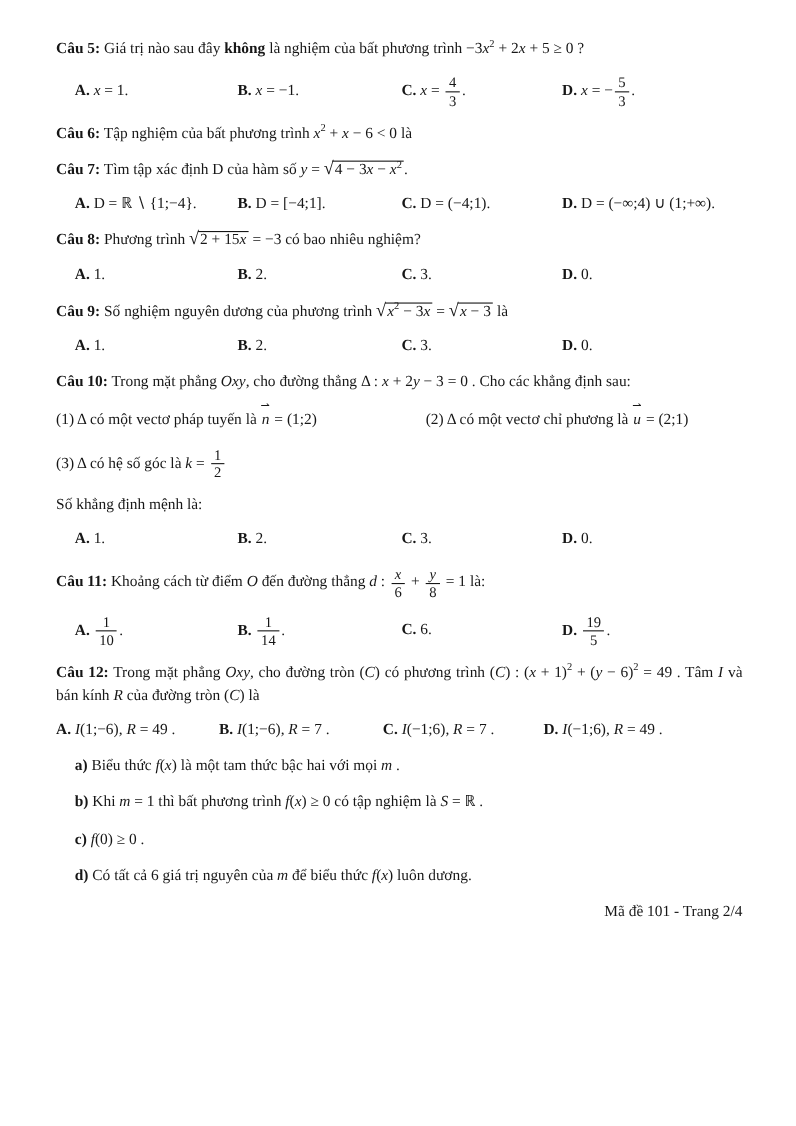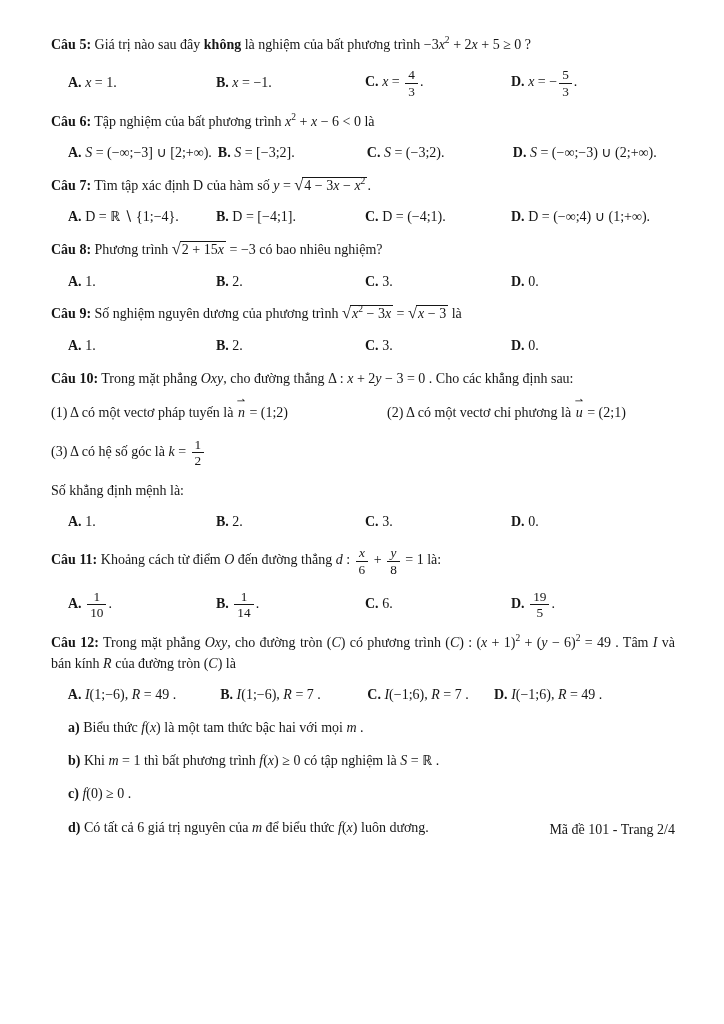--- a/index.html
+++ b/index.html
@@ -14,21 +14,21 @@
   .para { text-align: justify; line-height: 1.45; margin-top: 13px; }
   .sub { padding-left: 17px; }
   .options {
     display: grid;
     grid-template-columns: minmax(148px, max-content) minmax(149px, max-content) minmax(146px, max-content) max-content;
     padding-left: 17px;
     margin-top: 12px;
     align-items: center;
     line-height: 1.35;
   }
-  .options.flush { padding-left: 0; text-align: center; }
+  .options.flush { padding-left: 0; }
   .opt { white-space: nowrap; padding-right: 6px; }
   .cols2 {
     display: grid;
     grid-template-columns: 336px auto;
     margin-top: 14px;
     align-items: center;
     line-height: 1.4;
   }
   .bold { font-weight: bold; }
   .it { font-style: italic; }
@@ -63,26 +63,20 @@
         <div class="opt"><span class="bold">C.</span> <span class="it">x</span> = <span class="frac">
             <span class="num">4</span>
             <span class="den">3</span>
           </span>.</div>
         <div class="opt"><span class="bold">D.</span> <span class="it">x</span> = −<span class="frac">
             <span class="num">5</span>
             <span class="den">3</span>
           </span>.</div>
       </div>
       <div class="para"><span class="bold">Câu 6:</span> Tập nghiệm của bất phương trình <span class="it">x</span><sup>2</sup> + <span class="it">x</span> − 6 &lt; 0 là</div>
-      <div class="options">
-        <div class="opt"><span class="bold">A.</span> <span class="it">S</span> = (−∞;−3] ∪ [2;+∞).</div>
-        <div class="opt"><span class="bold">B.</span> <span class="it">S</span> = [−3;2].</div>
-        <div class="opt"><span class="bold">C.</span> <span class="it">S</span> = (−3;2).</div>
-        <div class="opt"><span class="bold">D.</span> <span class="it">S</span> = (−∞;−3) ∪ (2;+∞).</div>
-      </div>
       <div class="para"><span class="bold">Câu 7:</span> Tìm tập xác định D của hàm số <span class="it">y</span> = <span class="sqrt"><span class="rad">√</span><span class="radbody">4 − 3<span class="it">x</span> − <span class="it">x</span><sup>2</sup></span></span>.</div>
       <div class="options">
         <div class="opt"><span class="bold">A.</span> D = ℝ ∖ {1;−4}.</div>
         <div class="opt"><span class="bold">B.</span> D = [−4;1].</div>
         <div class="opt"><span class="bold">C.</span> D = (−4;1).</div>
         <div class="opt"><span class="bold">D.</span> D = (−∞;4) ∪ (1;+∞).</div>
       </div>
       <div class="para"><span class="bold">Câu 8:</span> Phương trình <span class="sqrt"><span class="rad">√</span><span class="radbody">2 + 15<span class="it">x</span></span></span> = −3 có bao nhiêu nghiệm?</div>
       <div class="options">
         <div class="opt"><span class="bold">A.</span> 1.</div>

